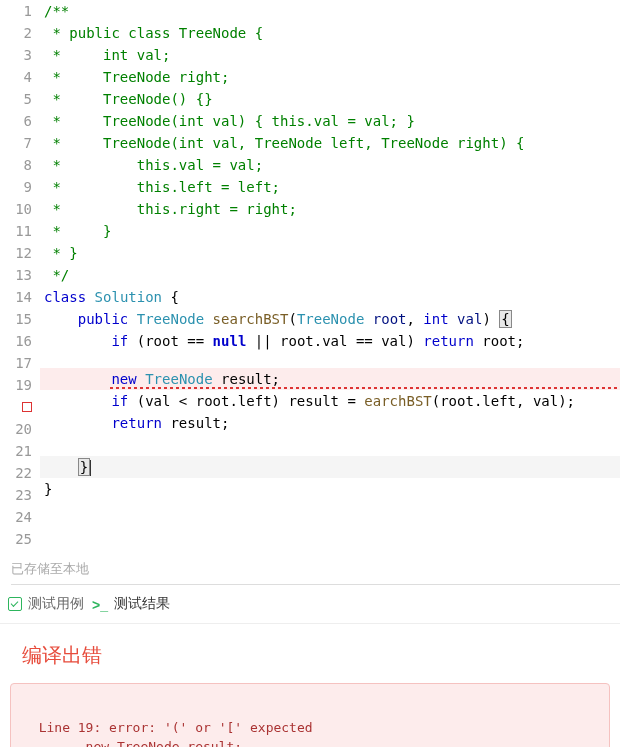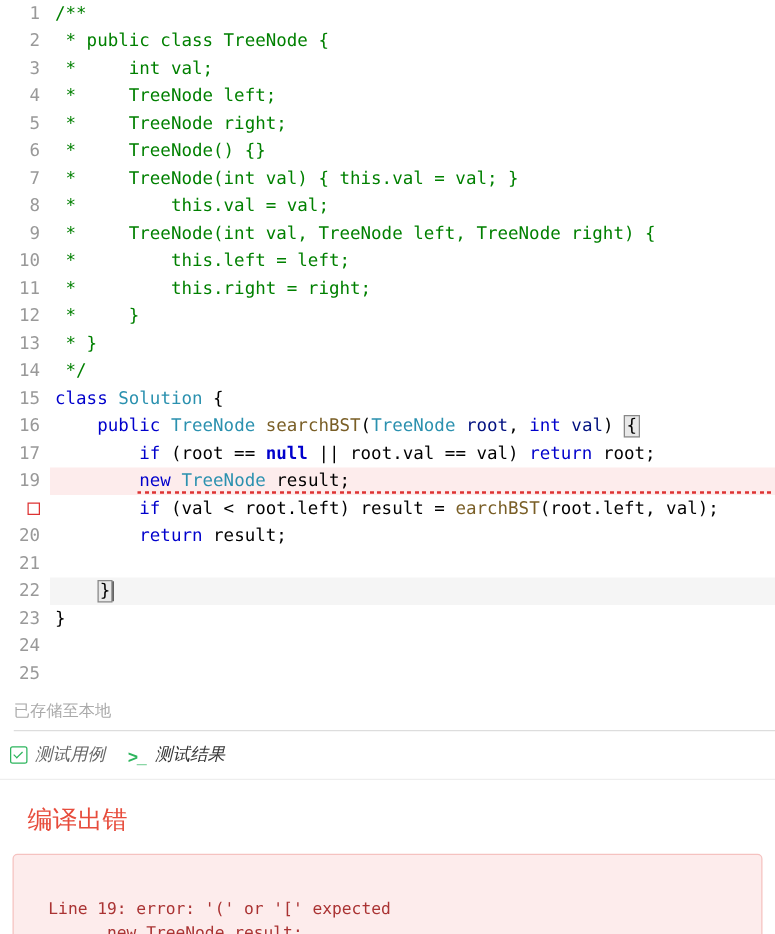--- a/index.html
+++ b/index.html
@@ -2,38 +2,38 @@
 <html><head>
 <meta charset="utf-8">
 <style>
 * { margin: 0; padding: 0; box-sizing: border-box; }
 body { font-family: "Consolas", "Monaco", monospace; font-size: 14px; background: #fff; width: 620px; }
 .editor { display: flex; background: #fff; }
 .gutter { width: 40px; text-align: right; padding-right: 8px; color: #999; user-select: none; line-height: 22px; }
 .gutter .ln { height: 22px; }
 .code { flex: 1; line-height: 22px; position: relative; }
 .line { height: 22px; white-space: pre; padding-left: 4px; }
-.line.err { background: #fdecec; position: relative; }
+.line.err { background: #fdecec; position: relative; margin-top: 16px; }
 .line.err::after { content: ""; position: absolute; left: 70px; right: 0; bottom: 1px; height: 2px;
   background: repeating-linear-gradient(90deg, #d33 0, #d33 3px, transparent 3px, transparent 6px); }
 .line.cursor-line { background: #f5f5f5; }
 .cursor { display: inline-block; width: 1px; height: 16px; background: #333; vertical-align: middle; animation: blink 1s step-end infinite; }
 @keyframes blink { 50% { opacity: 0; } }
 .c-comment { color: #008000; }
 .c-kw { color: #0000cc; }
 .c-type { color: #2b91af; }
 .c-lit { color: #0000cc; font-weight: bold; }
 .c-method { color: #795e26; }
 .c-param { color: #001080; }
 .brace-hl { border: 1px solid #888; background: #e8e8e8; padding: 0 1px; }
 .err-sq { display: inline-block; width: 10px; height: 10px; border: 1px solid #d33; margin-top: 6px; margin-left: 14px; }
 
 .status-bar { padding: 10px 8px 6px 0; color: #aaa; font-family: "PingFang SC","Microsoft YaHei",sans-serif; font-size: 13px; border-bottom: 1px solid #ddd; margin-left: 11px; }
 
-.tabs { display: flex; gap: 18px; padding: 10px 8px; border-bottom: 1px solid #eee; font-family: "PingFang SC","Microsoft YaHei",sans-serif; font-size: 14px; align-items: flex-start; font-style: italic; }
+.tabs { display: flex; gap: 8px; padding: 10px 8px; border-bottom: 1px solid #eee; font-family: "PingFang SC","Microsoft YaHei",sans-serif; font-size: 14px; align-items: flex-start; }
 .tab { display: flex; align-items: center; gap: 6px; color: #666; cursor: pointer; }
 .tab.active { color: #2db55d; font-weight: 500; }
 .tab.selected { color: #333; position: relative; }
 .check-icon { width: 14px; height: 14px; border: 1.5px solid #2db55d; border-radius: 2px; position: relative; }
 .check-icon::after { content: ""; position: absolute; left: 2px; top: 3px; width: 6px; height: 3px; border-left: 1.5px solid #2db55d; border-bottom: 1.5px solid #2db55d; transform: rotate(-45deg); }
 .prompt-icon { width: 16px; height: 14px; color: #2db55d; font-weight: bold; }
 
 .error-title { color: #e74c3c; font-family: "PingFang SC","Microsoft YaHei",sans-serif; font-size: 20px; padding: 18px 10px 14px; margin-left: 12px; }
 
 .error-box { margin: 0 10px 10px; background: #fdecec; border: 1px solid #f5c2c0; border-radius: 4px; padding: 14px 12px; color: #a33; font-family: "Consolas","Monaco",monospace; font-size: 13px; white-space: pre; line-height: 1.5; position: relative; }
@@ -66,26 +66,25 @@
       <div class="ln">21</div>
       <div class="ln">22</div>
       <div class="ln">23</div>
       <div class="ln">24</div>
       <div class="ln">25</div>
     </div>
   <div class="code">
       <div class="line"><span class="c-comment">/**</span></div>
       <div class="line"><span class="c-comment"> * public class TreeNode {</span></div>
       <div class="line"><span class="c-comment"> *     int val;</span></div>
-      <div class="line"><span class="c-comment"> *     TreeNode left;</span></div>
       <div class="line"><span class="c-comment"> *     TreeNode right;</span></div>
       <div class="line"><span class="c-comment"> *     TreeNode() {}</span></div>
       <div class="line"><span class="c-comment"> *     TreeNode(int val) { this.val = val; }</span></div>
+      <div class="line"><span class="c-comment"> *     TreeNode(int val, TreeNode left, TreeNode right) {</span></div>
       <div class="line"><span class="c-comment"> *         this.val = val;</span></div>
-      <div class="line"><span class="c-comment"> *     TreeNode(int val, TreeNode left, TreeNode right) {</span></div>
       <div class="line"><span class="c-comment"> *         this.left = left;</span></div>
       <div class="line"><span class="c-comment"> *         this.right = right;</span></div>
       <div class="line"><span class="c-comment"> *     }</span></div>
       <div class="line"><span class="c-comment"> * }</span></div>
       <div class="line"><span class="c-comment"> */</span></div>
       <div class="line"><span class="c-kw">class</span><span> </span><span class="c-type">Solution</span><span> {</span></div>
       <div class="line"><span>    </span><span class="c-kw">public</span><span> </span><span class="c-type">TreeNode</span><span> </span><span class="c-method">searchBST</span><span>(</span><span class="c-type">TreeNode</span><span> </span><span class="c-param">root</span><span>, </span><span class="c-kw">int</span><span> </span><span class="c-param">val</span><span>) </span><span class="brace-hl">{</span></div>
       <div class="line"><span>        </span><span class="c-kw">if</span><span> (root == </span><span class="c-lit">null</span><span> || root.val == val) </span><span class="c-kw">return</span><span> root;</span></div>
       <div class="line err"><span>        </span><span class="c-kw">new</span><span> </span><span class="c-type">TreeNode</span><span> result;</span></div>
       <div class="line"><span>        </span><span class="c-kw">if</span><span> (val &lt; root.left) result = </span><span class="c-method">earchBST</span><span>(root.left, val);</span></div>

